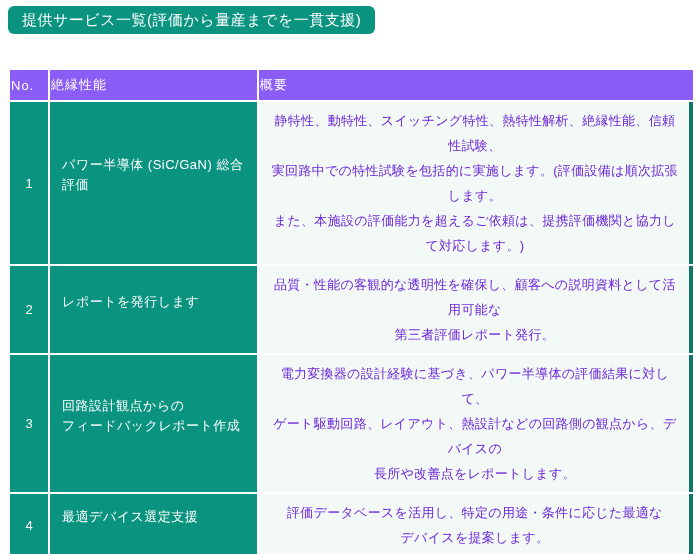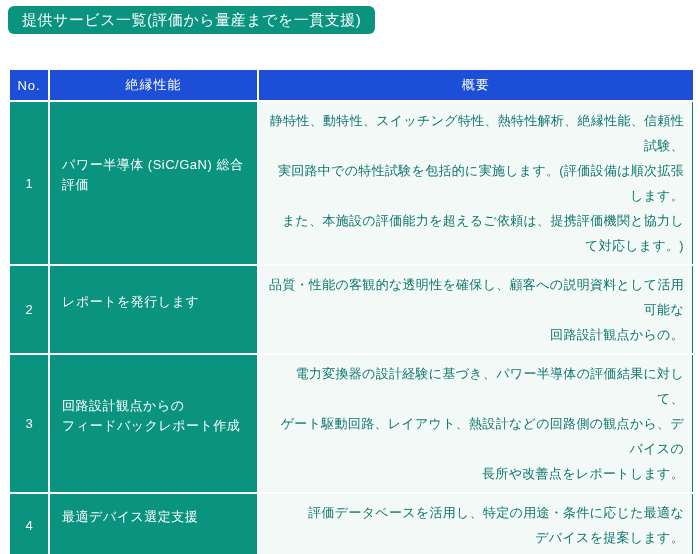--- a/index.html
+++ b/index.html
@@ -34,26 +34,26 @@
     top: 68px;
     width: 687px;
     border-collapse: separate;
     border-spacing: 2px;
     table-layout: fixed;
   }
   col.c-no      { width: 38px;  }
   col.c-service { width: 206px; }
   col.c-desc    { width: 433px; }
   th {
-    background: #1d4ed8;
+    background: #8b5cf6;
     color: #ffffff;
     font-weight: normal;
     font-size: 13px;
     height: 28px;
-    text-align: center;
+    text-align: left;
     letter-spacing: 1px;
   }
   td { font-size: 13px; }
   td.no {
     background: #0a9480;
     color: #ffffff;
     text-align: center;
     vertical-align: middle;
   }
   td.service {
@@ -61,23 +61,23 @@
     color: #ffffff;
     text-align: left;
     vertical-align: middle;
     padding: 4px 8px 20px 12px;
     line-height: 20px;
     white-space: pre-line;
     letter-spacing: 0.5px;
   }
   td.desc {
     background: #f3f9f7;
-    border-right: 1px solid #0f766e;
-    color: #0f766e;
-    text-align: right;
+    border-right: 4px solid #0f766e;
+    color: #6d28d9;
+    text-align: center;
     vertical-align: top;
     padding: 6px 8px 6px 10px;
     line-height: 25px;
     white-space: pre-line;
     letter-spacing: 0.3px;
   }
   tr.r1 { height: 100px; }
   tr.r2 { height: 60px;  }
   tr.r3 { height: 78px;  }
   tr.r4 { height: 60px;  }
@@ -107,21 +107,21 @@
         <td class="no">1</td>
         <td class="service">パワー半導体 (SiC/GaN) 総合評価</td>
         <td class="desc">静特性、動特性、スイッチング特性、熱特性解析、絶縁性能、信頼性試験、
 実回路中での特性試験を包括的に実施します。(評価設備は順次拡張します。
 また、本施設の評価能力を超えるご依頼は、提携評価機関と協力して対応します。)</td>
       </tr>
       <tr class="r2">
         <td class="no">2</td>
         <td class="service">レポートを発行します</td>
         <td class="desc">品質・性能の客観的な透明性を確保し、顧客への説明資料として活用可能な
-回路設計観点からの。</td>
+第三者評価レポート発行。</td>
       </tr>
       <tr class="r3">
         <td class="no">3</td>
         <td class="service">回路設計観点からの
 フィードバックレポート作成</td>
         <td class="desc">電力変換器の設計経験に基づき、パワー半導体の評価結果に対して、
 ゲート駆動回路、レイアウト、熱設計などの回路側の観点から、デバイスの
 長所や改善点をレポートします。</td>
       </tr>
       <tr class="r4">

